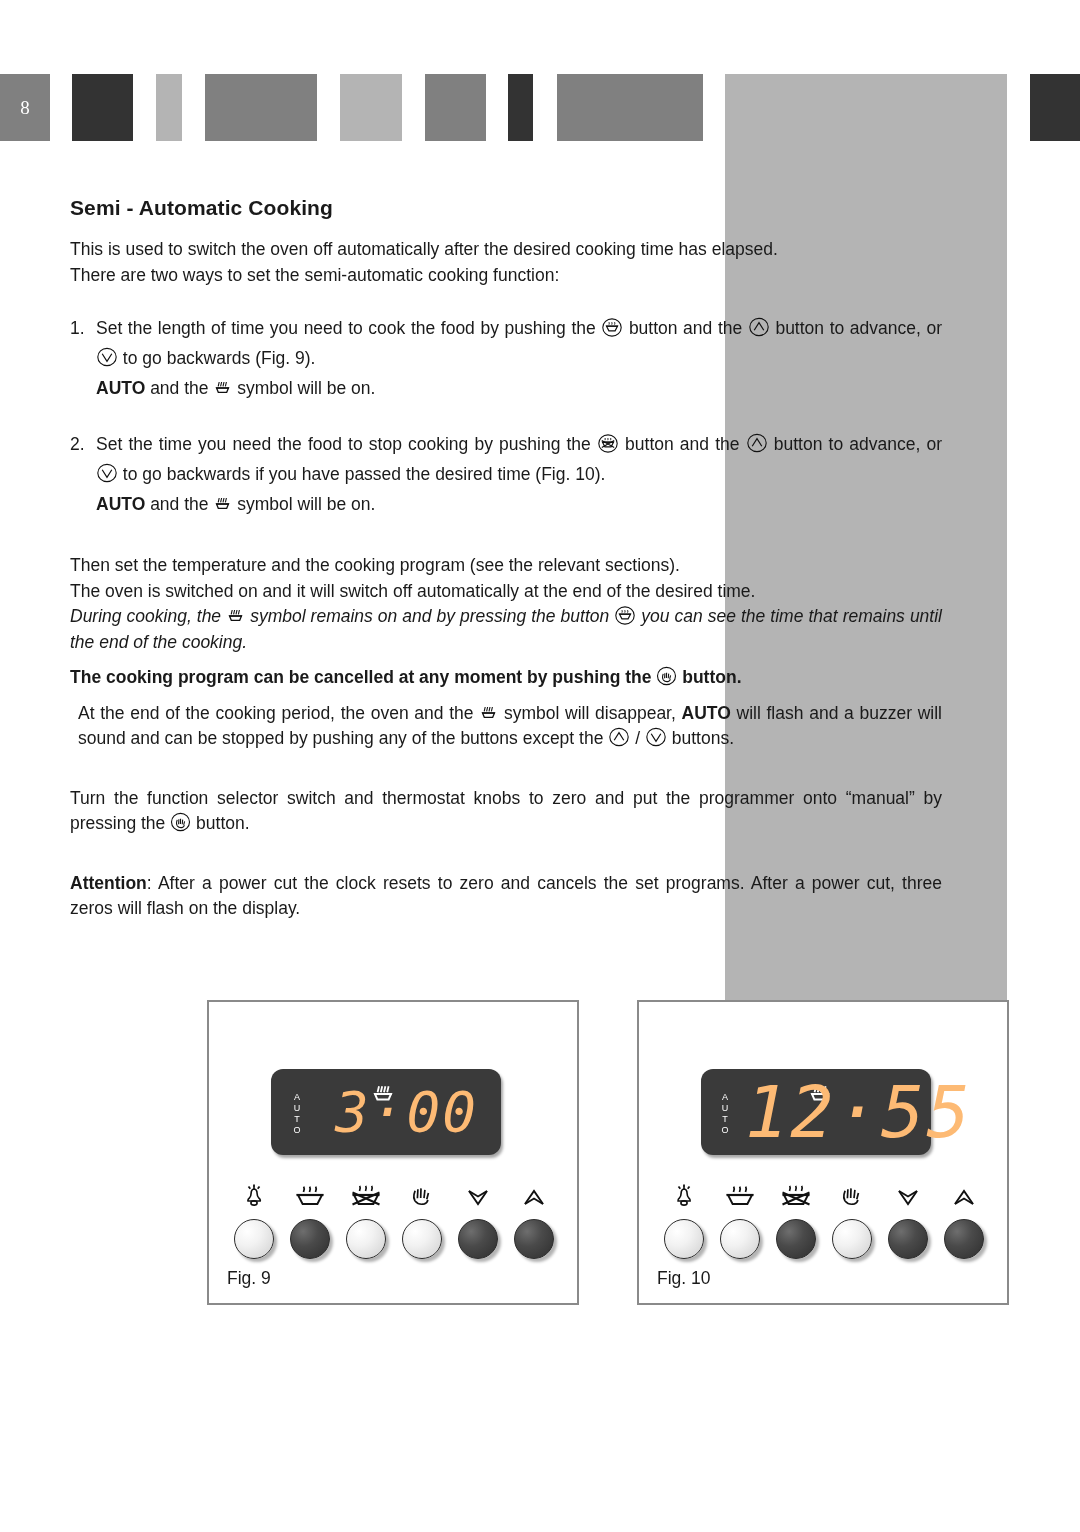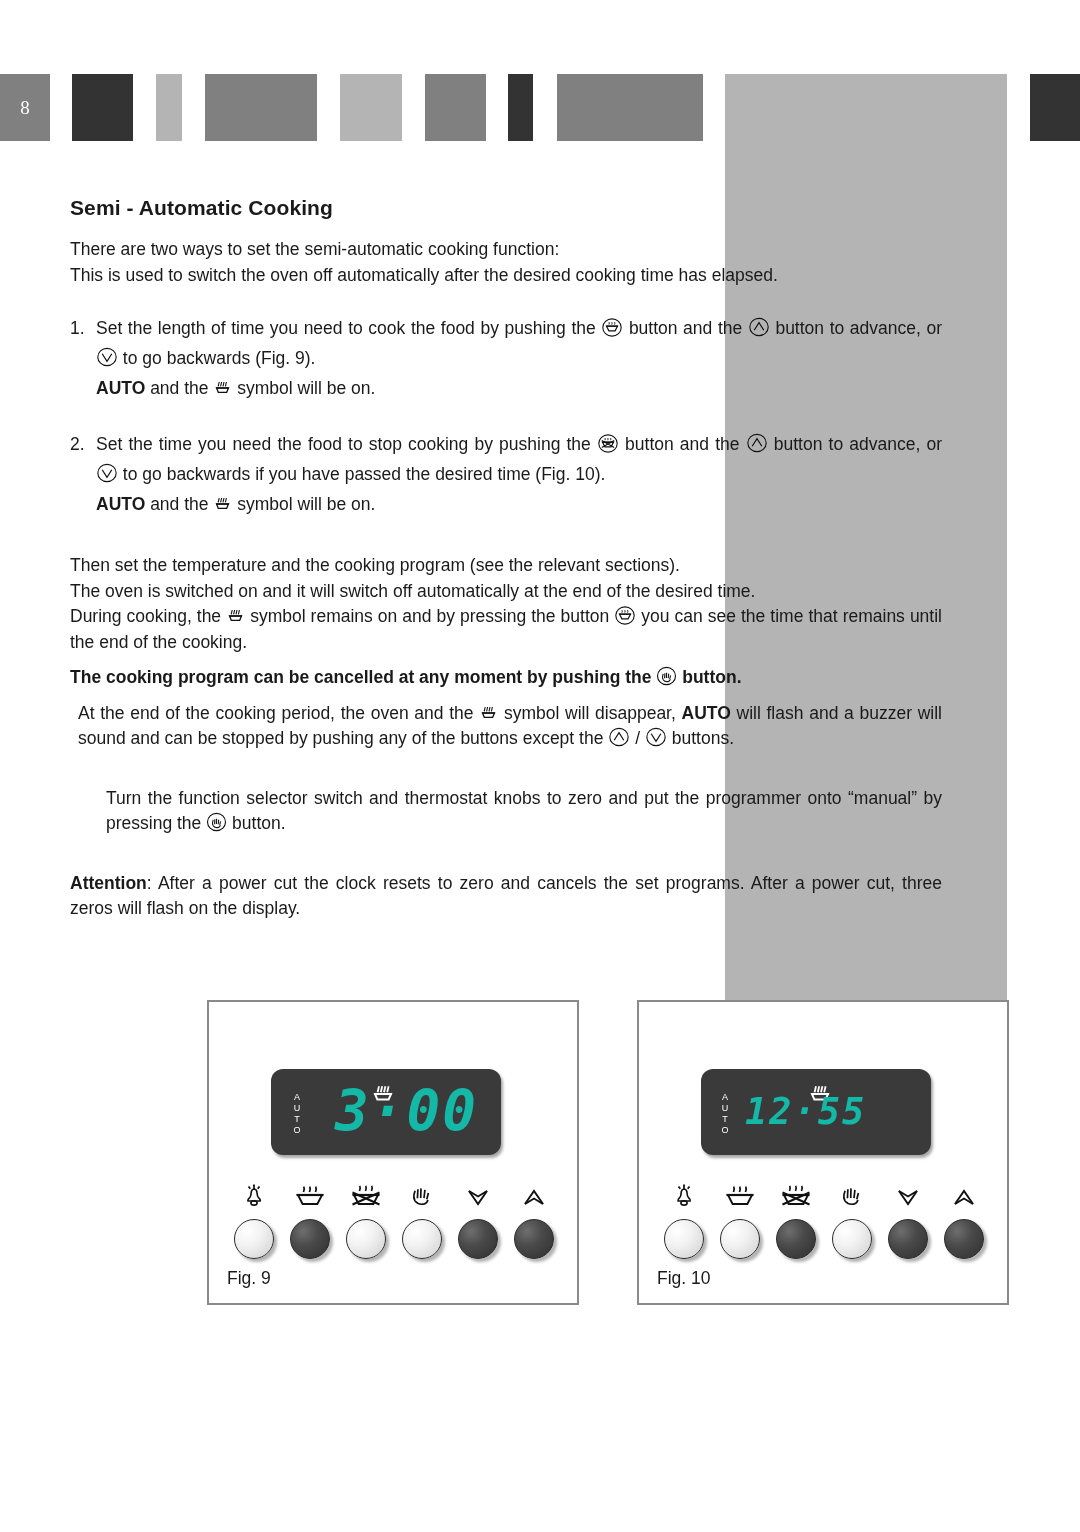--- a/index.html
+++ b/index.html
@@ -63,23 +63,23 @@
     position:absolute;background:#3a3a3a;border-radius:12px;
     box-shadow:2px 3px 3px rgba(0,0,0,.35);
   }
   .lcd-auto{
     position:absolute;color:#fff;font-size:9px;letter-spacing:1px;
     font-family:"Liberation Sans", sans-serif;
     writing-mode:vertical-rl;text-orientation:upright;
     line-height:8px;
   }
   .lcd-digits{
-    position:absolute;color:#14b8a6;
+    position:absolute;color:#fdba74;
     font-family:"DejaVu Sans Mono", monospace;
-    font-weight:bold;font-style:italic;
+    font-weight:normal;font-style:italic;
     letter-spacing:2px;
   }
   .lcd-heat{position:absolute;}
 
   .btnrow{position:absolute;}
   .btncell{position:absolute;width:50px;text-align:center;}
   .btnicon{height:44px;display:flex;align-items:flex-end;justify-content:center;}
   .knob{
     width:40px;height:40px;border-radius:50%;margin:8px auto 0 auto;
     border:1.5px solid #2b2b2b;box-sizing:border-box;
@@ -107,22 +107,22 @@
     <div class="bar" style="left: 557px; width: 146px; background: rgb(128, 128, 128);"></div>
     <div class="bar" style="left: 1030px; width: 50px; background: rgb(51, 51, 51);"></div>
   </div>
 
 <div id="grey-column" style="background: rgb(180, 180, 180);"></div>
 
 <div id="content">
 
   <h1 id="page-title">Semi - Automatic Cooking</h1>
 
+  <p class="para">This is used to switch the oven off automatically after the desired cooking time has elapsed.</p>
   <p class="para">There are two ways to set the semi-automatic cooking function:</p>
-  <p class="para">This is used to switch the oven off automatically after the desired cooking time has elapsed.</p>
 
   <div class="spacer-m"></div>
 
   <ol class="numlist">
     <li>
       <span class="marker">1.</span><span>Set the length of time you need to cook the food by pushing the </span><span class="ic"><svg width="22" height="20" viewBox="0 0 22 20">
             <ellipse cx="11" cy="10.5" rx="9.2" ry="8.6" fill="none" stroke="#111" stroke-width="1.1"></ellipse>
             <path d="M5.5 9.2 h11 l-2.4 4.6 h-6.2 z" fill="none" stroke="#111" stroke-width="1.2"></path>
             <path d="M5.0 9.2 h12" stroke="#111" stroke-width="1.2"></path>
             <path d="M8.0 7.6 q.5-1.4 0-2.4" stroke="#111" stroke-width="1" fill="none"></path>
@@ -164,21 +164,21 @@
               <path d="M3.0 11 h13" stroke="#111" stroke-width="1.3"></path>
               <path d="M5.2 9.4 l1.0-4.4 M7.6 9.4 l1.0-4.4 M10.0 9.4 l1.0-4.4 M12.4 9.4 l1.0-4.4" stroke="#111" stroke-width="1.1"></path>
             </svg></span><span> symbol will be on.</span></div>
     </li>
   </ol>
 
   <div class="spacer-l"></div>
 
   <p class="para">Then set the temperature and the cooking program (see the relevant sections).</p>
   <p class="para">The oven is switched on and it will switch off automatically at the end of the desired time.</p>
-  <p class="para" style="text-align:justify;"><span>During cooking, the </span><span class="ic"><svg width="19" height="20" viewBox="0 0 19 20">
+  <p class="para" style="text-align:justify;font-style:italic;"><span>During cooking, the </span><span class="ic"><svg width="19" height="20" viewBox="0 0 19 20">
           <path d="M3.5 11 h12 l-1.8 4.3 h-8.4 z" fill="none" stroke="#111" stroke-width="1.3"></path>
           <path d="M3.0 11 h13" stroke="#111" stroke-width="1.3"></path>
           <path d="M5.2 9.4 l1.0-4.4 M7.6 9.4 l1.0-4.4 M10.0 9.4 l1.0-4.4 M12.4 9.4 l1.0-4.4" stroke="#111" stroke-width="1.1"></path>
         </svg></span><span> symbol remains on and by pressing the button </span><span class="ic"><svg width="22" height="20" viewBox="0 0 22 20">
           <ellipse cx="11" cy="10.5" rx="9.2" ry="8.6" fill="none" stroke="#111" stroke-width="1.1"></ellipse>
           <path d="M5.5 9.2 h11 l-2.4 4.6 h-6.2 z" fill="none" stroke="#111" stroke-width="1.2"></path>
           <path d="M5.0 9.2 h12" stroke="#111" stroke-width="1.2"></path>
           <path d="M8.0 7.6 q.5-1.4 0-2.4" stroke="#111" stroke-width="1" fill="none"></path>
           <path d="M10.8 7.6 q.5-1.4 0-2.4" stroke="#111" stroke-width="1" fill="none"></path>
           <path d="M13.6 7.6 q.5-1.4 0-2.4" stroke="#111" stroke-width="1" fill="none"></path>
@@ -201,21 +201,21 @@
         </svg></span><span> symbol will disappear, </span><b>AUTO</b><span> will flash and a buzzer will sound and can be stopped by pushing any of the buttons except the </span><span class="ic"><svg width="22" height="20" viewBox="0 0 22 20">
           <ellipse cx="11" cy="10" rx="9.2" ry="8.6" fill="none" stroke="#111" stroke-width="1.1"></ellipse>
           <path d="M6.2 13.2 L11 5.6 L15.8 13.2" fill="none" stroke="#111" stroke-width="1.2"></path>
         </svg></span><span> / </span><span class="ic"><svg width="22" height="20" viewBox="0 0 22 20">
           <ellipse cx="11" cy="10" rx="9.2" ry="8.6" fill="none" stroke="#111" stroke-width="1.1"></ellipse>
           <path d="M6.2 6.8 L11 14.4 L15.8 6.8" fill="none" stroke="#111" stroke-width="1.2"></path>
         </svg></span><span> buttons.</span></p>
 
   <div class="spacer-l"></div>
 
-  <p class="para" style="text-align:justify;margin-left:36px;"><span>Turn the function selector switch and thermostat knobs to zero and put the programmer onto “manual” by pressing the </span><span class="ic"><svg width="21" height="20" viewBox="0 0 21 20">
+  <p class="para" style="text-align:justify;"><span>Turn the function selector switch and thermostat knobs to zero and put the programmer onto “manual” by pressing the </span><span class="ic"><svg width="21" height="20" viewBox="0 0 21 20">
           <ellipse cx="10.5" cy="10" rx="9" ry="8.6" fill="none" stroke="#111" stroke-width="1.1"></ellipse>
           <path d="M7.2 13.8 q-1.0-2.0-.6-3.6 l.6-2.3 M8.6 12.2 l.3-5.0 M10.4 12.0 l.2-5.3 M12.2 12.2 l.5-4.6 M13.7 12.8 l.9-3.4" stroke="#111" stroke-width="1.1" fill="none"></path>
           <path d="M7.2 13.8 q2.0 2.4 5.2 1.6 q1.6-.5 1.9-2.3" stroke="#111" stroke-width="1.1" fill="none"></path>
         </svg></span><span> button.</span></p>
 
   <div class="spacer-l"></div>
 
   <p class="para" style="text-align:justify;"><b>Attention</b><span>: After a power cut the clock resets to zero and cancels the set programs.  After a power cut, three zeros will flash on the display.</span></p>
 
 </div>
@@ -302,21 +302,21 @@
 <div class="figbox" id="fig10-box">
   <div class="lcd" style="left:62px;top:67px;width:230px;height:86px;">
     <div class="lcd-auto" style="left:20px;top:23px;">AUTO</div>
     <div class="lcd-heat" style="left:107px;top:13px;">
       <svg width="24" height="22" viewBox="0 0 24 22">
           <path d="M4 12 h16 l-2.4 5.6 h-11.2 z" fill="none" stroke="#ffffff" stroke-width="2"></path>
           <path d="M3.2 12 h17.6" stroke="#ffffff" stroke-width="2"></path>
           <path d="M6.6 10.2 l1.4-6 M9.8 10.2 l1.4-6 M13.0 10.2 l1.4-6 M16.2 10.2 l1.4-6" stroke="#ffffff" stroke-width="1.8"></path>
         </svg>
     </div>
-    <div class="lcd-digits" style="left:44px;top:14px;font-size:37px;line-height:58px;">12·55</div>
+    <div class="lcd-digits" style="left:44px;top:14px;font-size:72px;line-height:58px;">12·55</div>
   </div>
 
   <div class="btnrow" style="left:14px;top:165px;width:344px;height:100px;">
     <div class="btncell" style="left:6px;top:0;">
       <div class="btnicon">
         <svg width="34" height="34" viewBox="0 0 34 34">
             <path d="M11 24 q-.5-1.5 1.5-3.2 q1.5-1.3 1.6-4.4 q.1-4 3-4.4 q2.9.4 3 4.4 q.1 3.1 1.6 4.4 q2 1.7 1.5 3.2 z" fill="none" stroke="#111" stroke-width="1.6"></path>
             <ellipse cx="17" cy="26" rx="3.1" ry="2.1" fill="none" stroke="#111" stroke-width="1.6"></ellipse>
             <path d="M17 12 v-2" stroke="#111" stroke-width="1.6"></path>
             <path d="M11.5 9.5 l1.8 2.2 M17 7.5 v2.6 M22.5 9.5 l-1.8 2.2" stroke="#111" stroke-width="1.8"></path>

